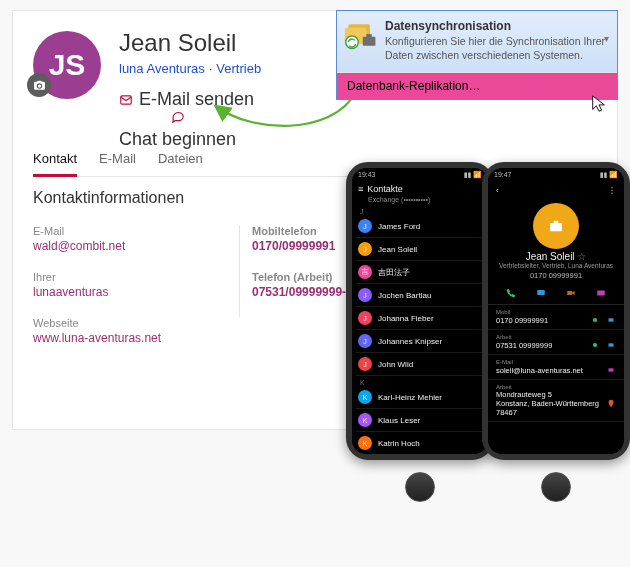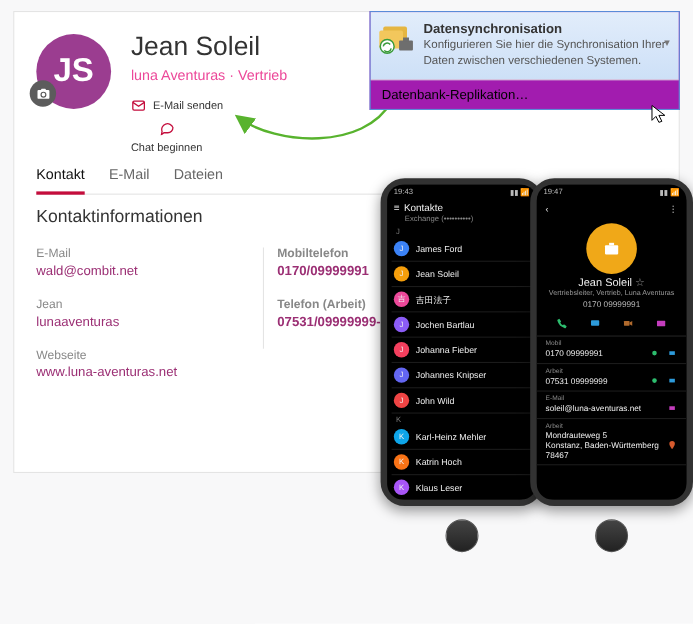--- a/index.html
+++ b/index.html
@@ -8,41 +8,41 @@
     position: absolute; left: 12px; top: 10px; width: 606px; height: 420px;
     background: #fff; border: 1px solid #e4e4e4;
   }
   
   .avatar-wrap { position: absolute; left: 20px; top: 20px; width: 68px; height: 68px; }
   .avatar { width: 68px; height: 68px; border-radius: 50%; background: #9b3d90; color: #fff;
             display: flex; align-items: center; justify-content: center; font-size: 30px; font-weight: 700; }
   .cam-badge { position: absolute; left: -6px; top: 42px; width: 24px; height: 24px; border-radius: 50%;
                background: #5c5c5c; display: flex; align-items: center; justify-content: center; }
   .name { position: absolute; left: 106px; top: 18px; font-size: 24px; font-weight: 300; color: #333; }
-  .subtitle { position: absolute; left: 106px; top: 50px; font-size: 13px; color: #ec4899; }
-  .action-link { position: absolute; left: 106px; font-size: 10px; color: #333; display: flex; align-items: center; gap: 6px; cursor: pointer; }
+  .subtitle { position: absolute; left: 106px; top: 50px; font-size: 13px; color: #1d4ed8; }
+  .action-link { position: absolute; left: 106px; font-size: 18px; color: #333; display: flex; align-items: center; gap: 6px; cursor: pointer; }
   .action-link.a1 { top: 78px; }
   .action-link.a2 { top: 98px; flex-direction: column; }
   .action-link svg { width: 14px; height: 14px; }
   
   .arrow { position: absolute; left: 198px; top: 76px; width: 150px; height: 48px; pointer-events: none; }
   
   .tabs { position: absolute; left: 20px; top: 140px; display: flex; gap: 22px; font-size: 13px; color: #666; border-bottom: 1px solid #e4e4e4; width: 566px; }
   .tab { padding: 0 0 8px 0; cursor: pointer; }
   .tab.active { color: #111; border-bottom: 3px solid #c40d3c; margin-bottom: -1px; }
   
   .section-title { position: absolute; left: 20px; top: 178px; font-size: 16px; color: #333; font-weight: 400; }
   .col { position: absolute; top: 214px; font-size: 12px; }
   .col.left { left: 20px; width: 190px; }
   .col.right { left: 226px; width: 170px; border-left: 1px solid #e4e4e4; padding-left: 12px; font-weight: bold; }
   .field { margin-bottom: 18px; }
   .flabel { color: #888; font-size: 11px; margin-bottom: 2px; }
   .fvalue { color: #9b2f74; font-size: 12px; }
   
-  .sync-panel { position: absolute; left: 336px; top: 10px; width: 282px; border: 1px solid #5a8bd8; background: #a21caf; }
+  .sync-panel { position: absolute; left: 336px; top: 10px; width: 282px; border: 1px solid #5a8bd8; background: #ec4899; }
   .sync-head { background: linear-gradient(#e2edfb,#cde0f7); padding: 8px 10px 10px 48px; position: relative; }
   .sync-head .icon-box { position: absolute; left: 6px; top: 6px; width: 36px; height: 36px; }
   .sync-title { font-weight: 600; font-size: 12px; color: #333; }
   .sync-desc { font-size: 10.5px; color: #555; line-height: 1.3; margin-top: 2px; }
   .sync-chev { position: absolute; right: 8px; top: 22px; color: #777; font-size: 10px; }
   .sync-item { padding: 6px 10px; font-size: 12px; border-top: 1px solid #e4e4e4; cursor: pointer; }
   .sync-item.hl { background: #dbe9fa; }
   .cursor { position: absolute; left: 590px; top: 95px; width: 18px; height: 18px; }
   
   .phone { position: absolute; width: 148px; height: 298px; background: #111; border: 6px solid #323232; border-radius: 22px; box-shadow: 0 4px 12px rgba(0,0,0,.4); }
@@ -117,21 +117,21 @@
   </div>
 
   <div class="section-title">Kontaktinformationen</div>
 
   <div class="col left">
     <div class="field">
       <div class="flabel">E-Mail</div>
       <div class="fvalue">wald@combit.net</div>
     </div>
     <div class="field">
-      <div class="flabel">Jean</div>
+      <div class="flabel">Ihrer</div>
       <div class="fvalue">lunaaventuras</div>
     </div>
     <div class="field">
       <div class="flabel">Webseite</div>
       <div class="fvalue">www.luna-aventuras.net</div>
     </div>
   </div>
   <div class="col right">
     <div class="field">
       <div class="flabel">Mobiltelefon</div>
@@ -209,26 +209,26 @@
             <div>John Wild</div>
           </div>
         </div>
       <div class="letter">K</div>
       <div id="clist-k">
           <div class="row">
             <div class="cavatar" style="background: rgb(14, 165, 233);">K</div>
             <div>Karl-Heinz Mehler</div>
           </div>
           <div class="row">
+            <div class="cavatar" style="background: rgb(168, 85, 247);">K</div>
+            <div>Klaus Leser</div>
+          </div>
+          <div class="row">
             <div class="cavatar" style="background: rgb(249, 115, 22);">K</div>
             <div>Katrin Hoch</div>
-          </div>
-          <div class="row">
-            <div class="cavatar" style="background: rgb(168, 85, 247);">K</div>
-            <div>Klaus Leser</div>
           </div>
         </div>
     </div>
   </div>
 </div>
 <div class="phone-outer-home home1"></div>
 
 <div class="phone phone2">
   <div class="screen">
     <div class="status-bar">

